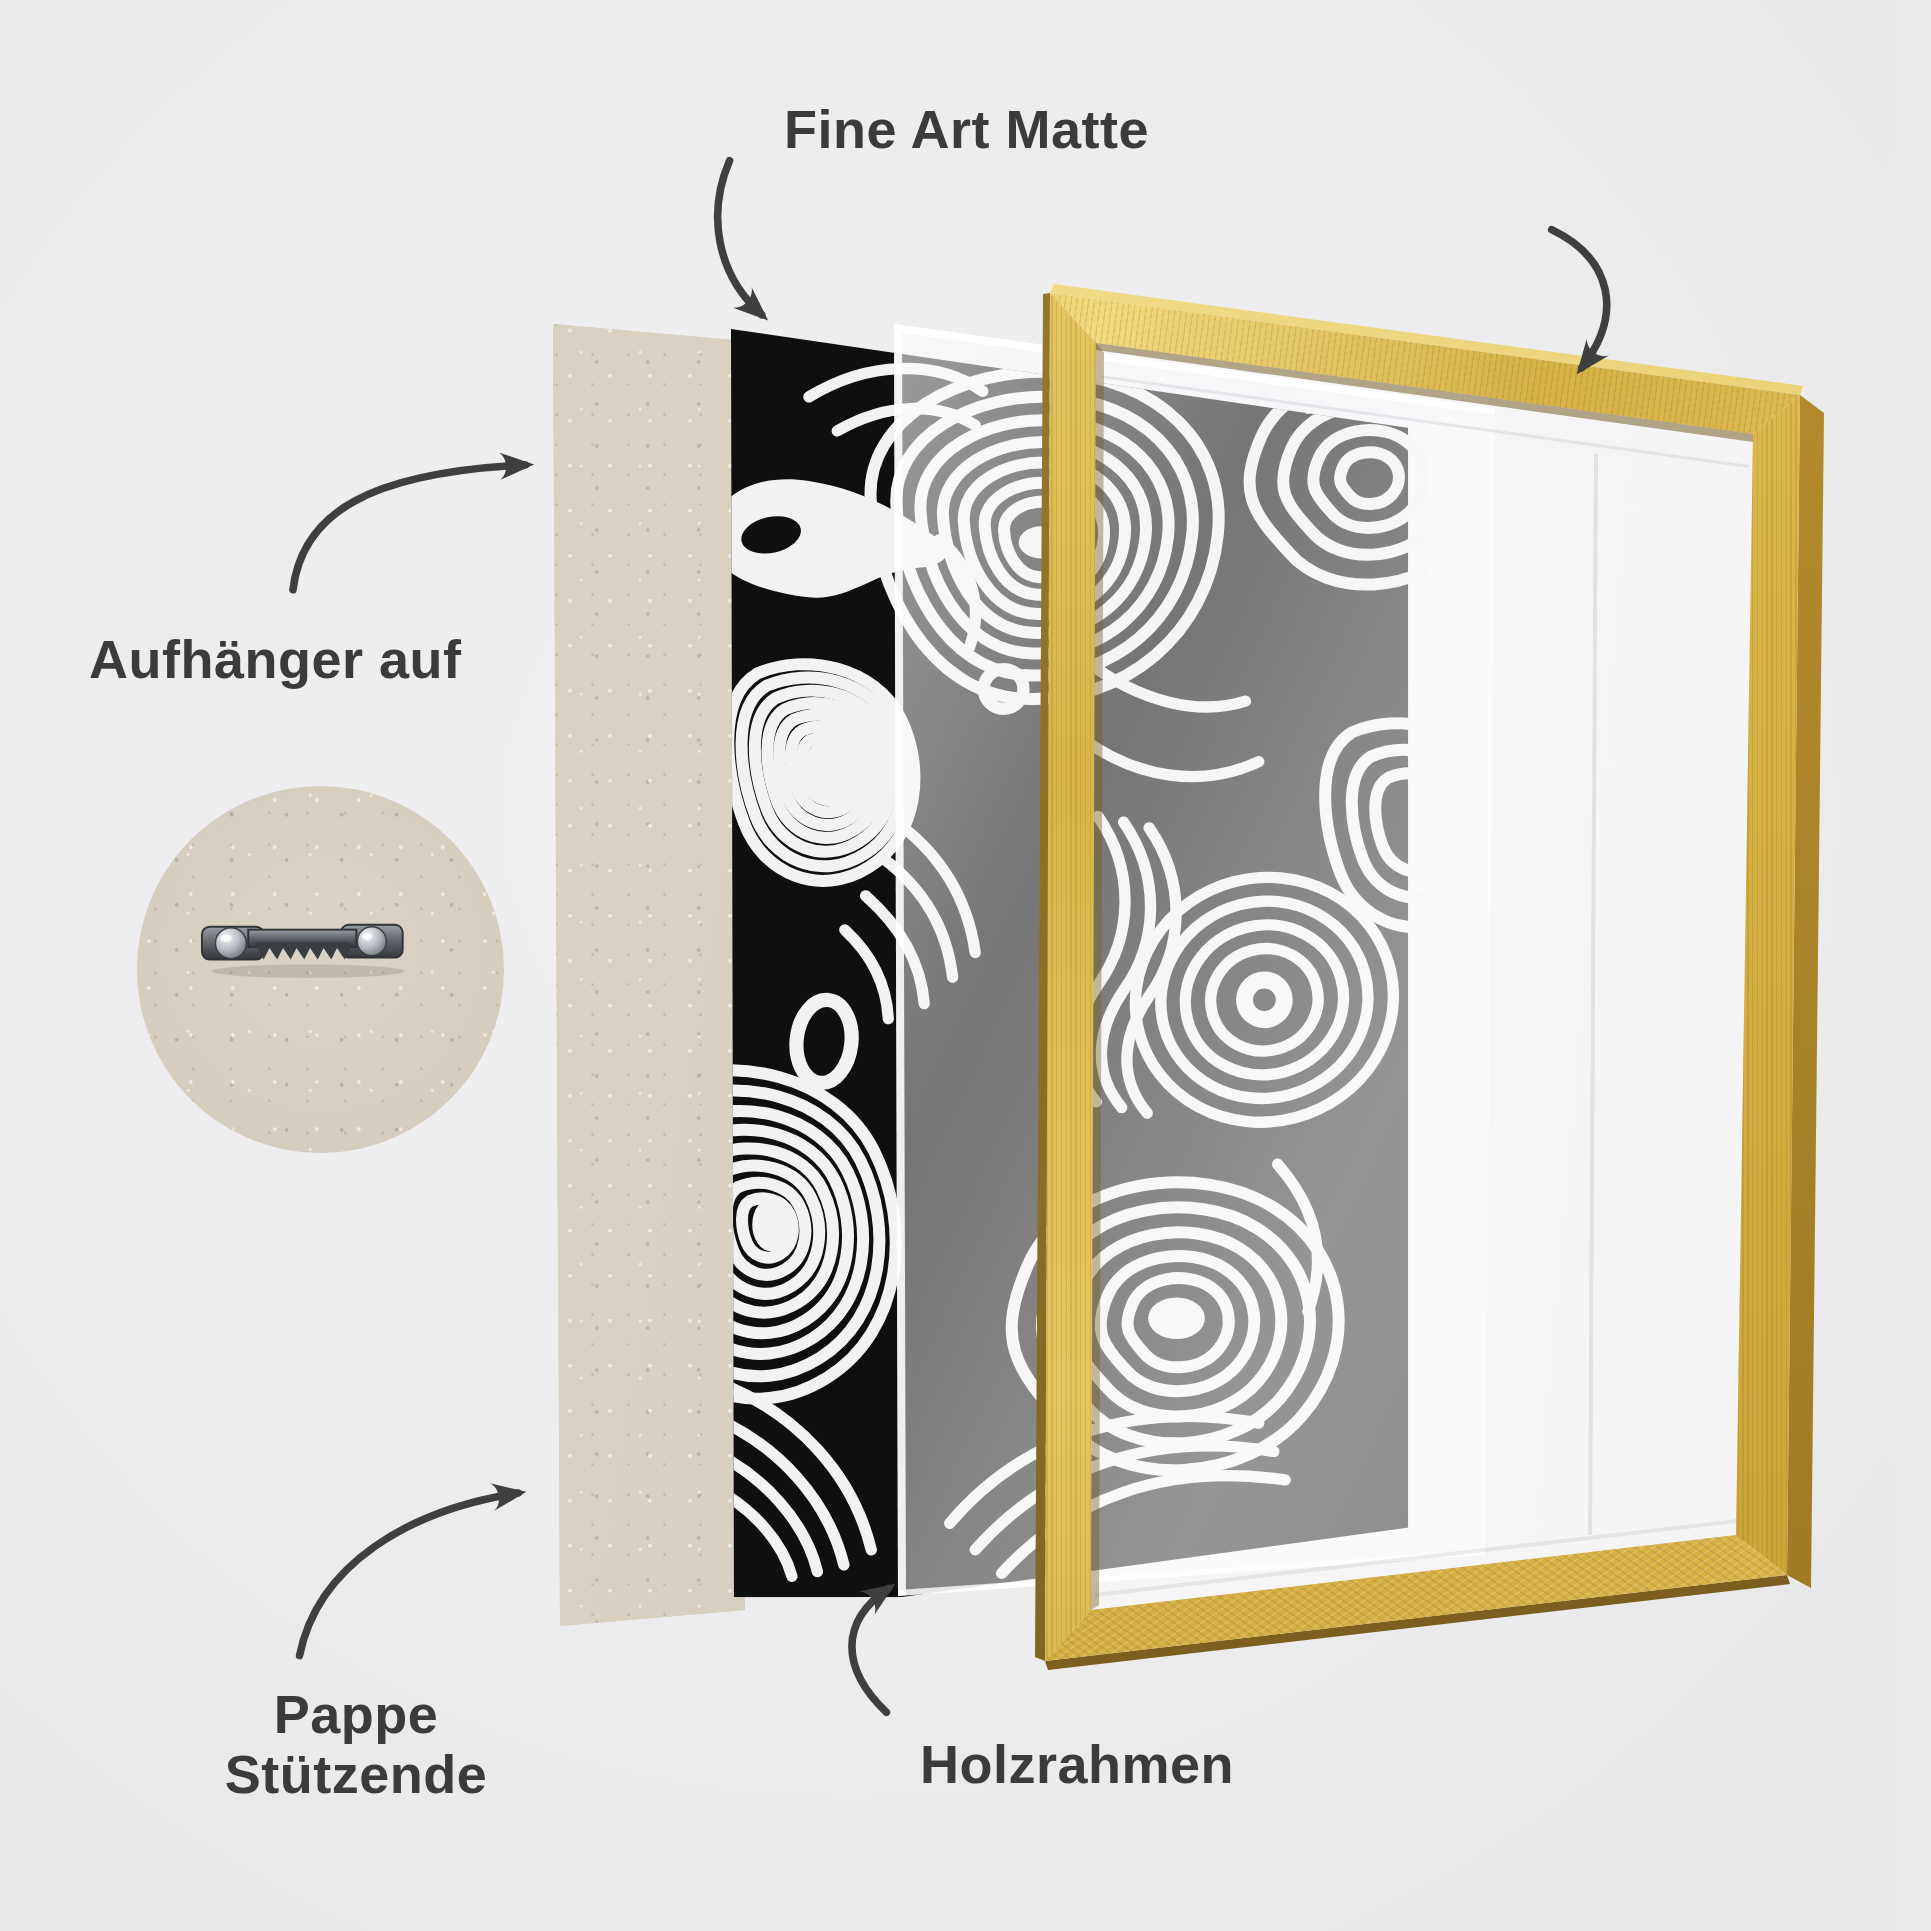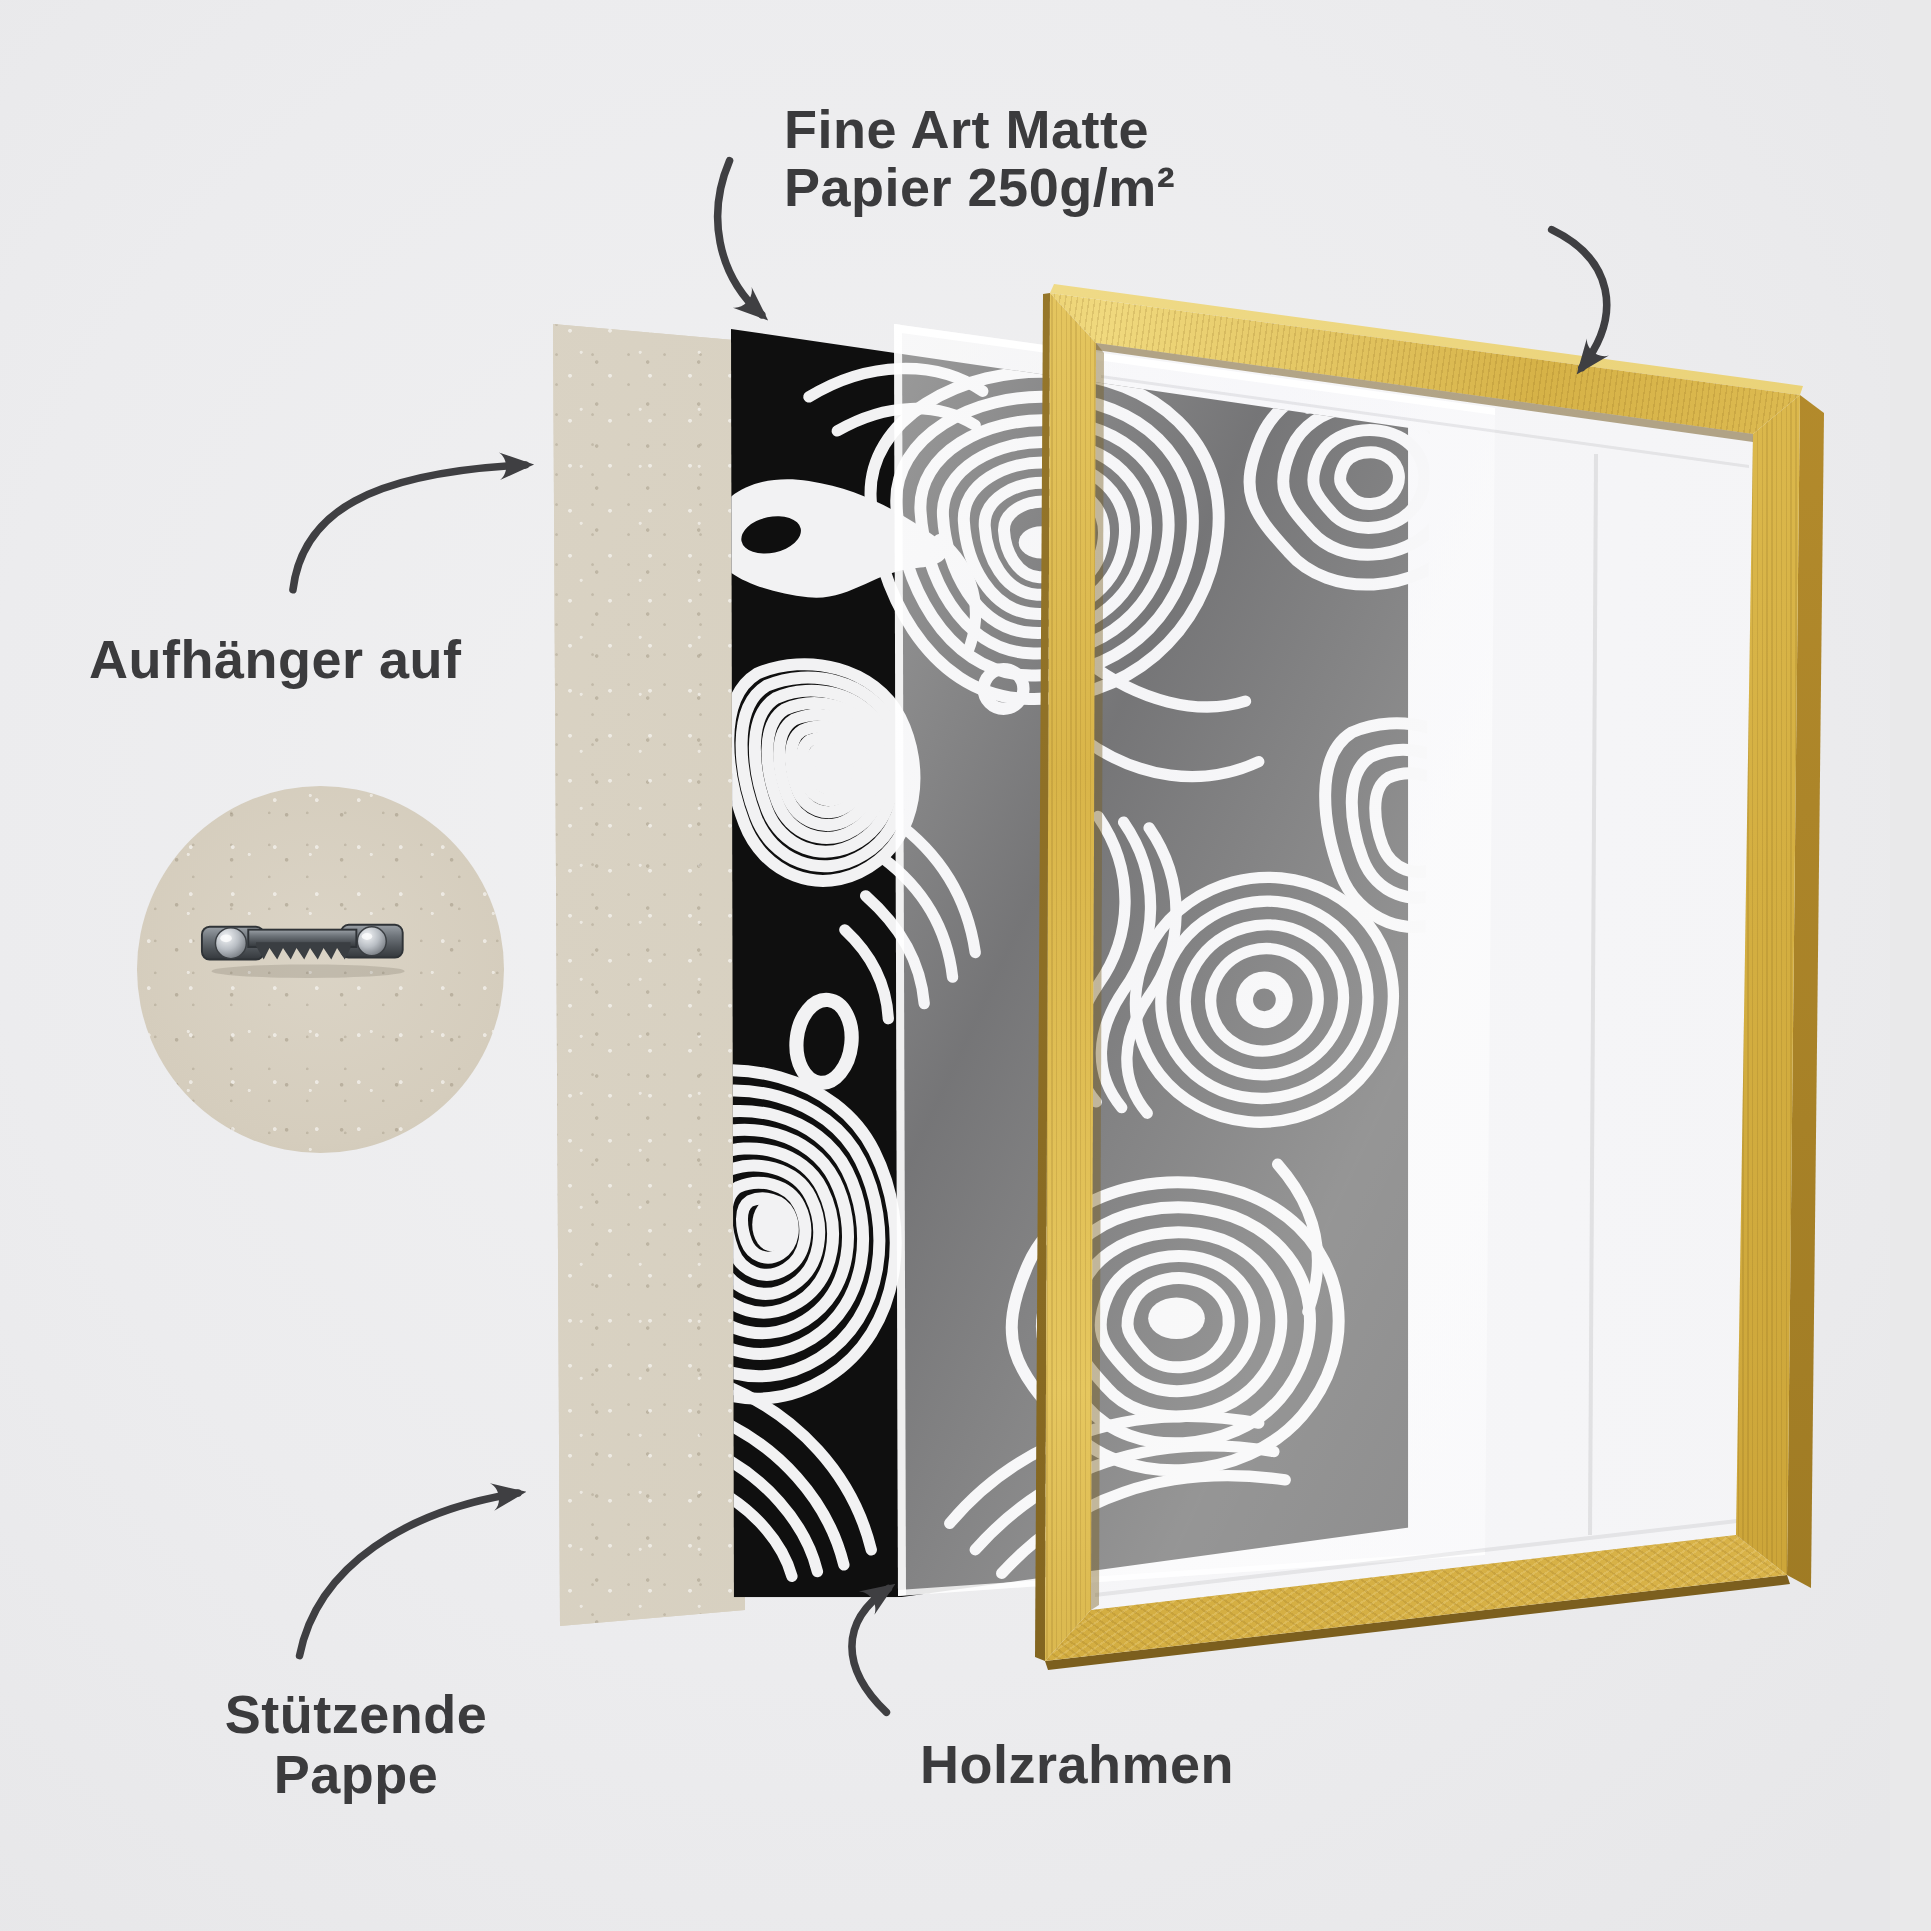--- a/index.html
+++ b/index.html
@@ -248,28 +248,27 @@
       <path d="M 772,170 C 748,226 758,290 806,333" marker-end="url(#ah)"></path>
       <path d="M 1642,243 C 1706,274 1718,332 1674,389" marker-end="url(#ah)"></path>
       <path d="M 310,624 C 320,542 392,500 556,492" marker-end="url(#ah)"></path>
       <path d="M 317,1752 C 336,1656 432,1598 548,1580" marker-end="url(#ah)"></path>
       <path d="M 938,1812 C 890,1766 888,1716 940,1681" marker-end="url(#ah)"></path>
     </g>
   </svg>
 
   <div class="label lbl-paper">
     <span>Fine Art Matte</span>
-    <span>Papier 250g/m²</span>
   </div>
   <div class="label lbl-hanger">
     <span>Aufhänger auf</span>
   </div>
   <div class="label lbl-backing">
+    <span>Pappe</span>
     <span>Stützende</span>
-    <span>Pappe</span>
   </div>
   <div class="label lbl-glass">
     <span>Holzrahmen</span>
   </div>
 
   <div class="inset-circle"></div>
   <svg class="hanger-svg" viewBox="0 0 230 68">
     <defs>
       <linearGradient id="met" x1="0" y1="0" x2="0" y2="1">
         <stop offset="0" stop-color="#9aa0a6"></stop>

